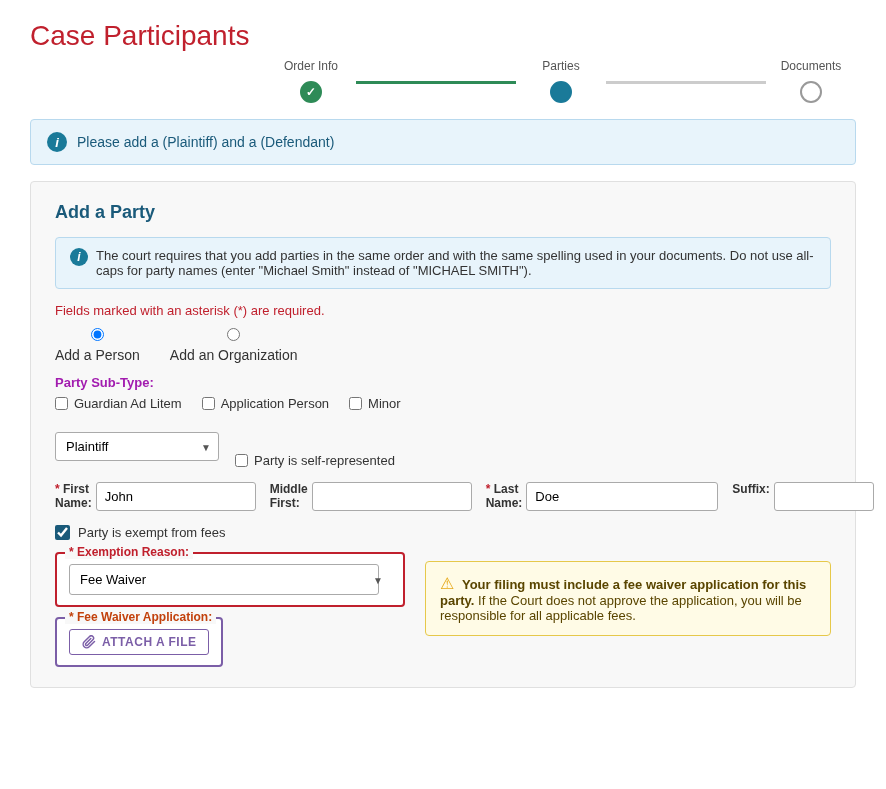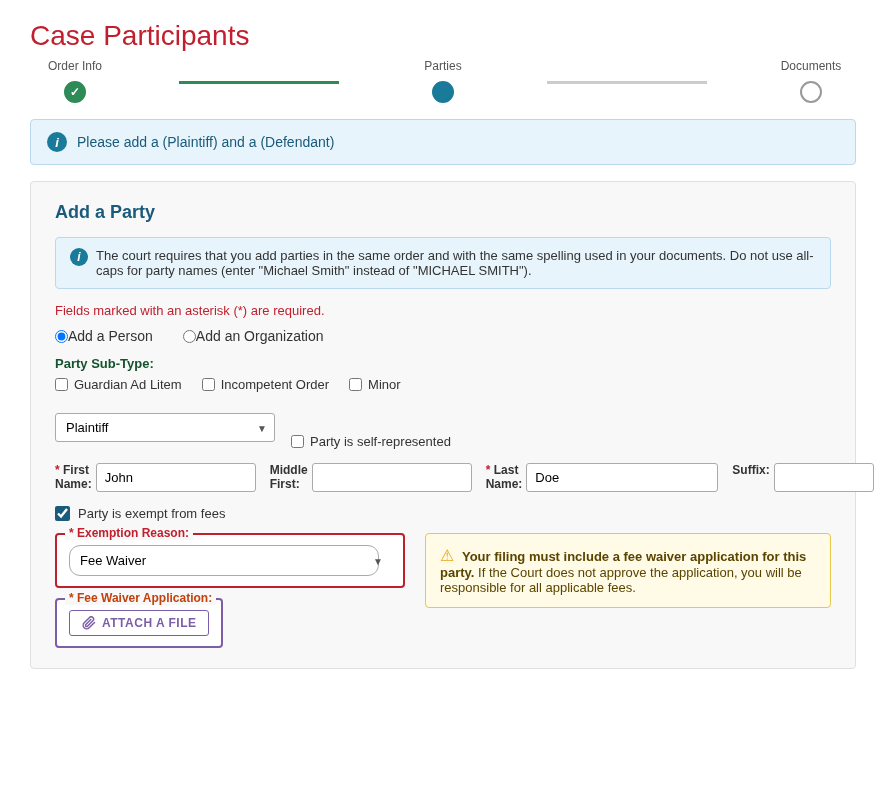--- a/index.html
+++ b/index.html
@@ -50,21 +50,21 @@
     }
     .step-circle.pending {
       background: #fff;
       color: #999;
       border: 2px solid #999;
     }
     .steps-wrapper {
       display: flex;
       align-items: center;
       width: 100%;
-      justify-content: space-between;
+      justify-content: flex-end;
       gap: 0;
     }
     .step-node {
       display: flex;
       flex-direction: column;
       align-items: center;
       min-width: 90px;
     }
     .connector {
       width: 160px;
@@ -135,31 +135,32 @@
     }
     .radio-group {
       display: flex;
       gap: 30px;
       margin-bottom: 12px;
       align-items: center;
     }
     .radio-option {
       display: flex;
       align-items: center;
-      gap: 0;
+      gap: 6px;
       font-size: 14px;
       cursor: pointer;
+      flex-direction: column;
     }
     input[type="radio"], input[type="checkbox"] {
       cursor: pointer;
     }
     .section-label {
       font-size: 13px;
       font-weight: bold;
-      color: #14532d;
+      color: #a21caf;
       margin-bottom: 6px;
     }
     .checkbox-group {
       display: flex;
       gap: 20px;
       margin-bottom: 14px;
       align-items: center;
     }
     .checkbox-option {
       display: flex;
@@ -182,21 +183,21 @@
       position: relative;
       display: inline-block;
     }
     .role-select {
       appearance: none;
       background: #fff;
       border: 1px solid #aaa;
       border-radius: 3px;
       padding: 6px 30px 6px 10px;
       font-size: 13px;
-      width: 220px;
+      width: 164px;
       cursor: pointer;
     }
     .select-arrow {
       position: absolute;
       right: 8px;
       top: 50%;
       transform: translateY(-50%);
       pointer-events: none;
       font-size: 10px;
       color: #555;
@@ -253,21 +254,21 @@
       flex: 1;
     }
     .exemption-select-wrapper {
       position: relative;
       display: block;
     }
     .exemption-select {
       appearance: none;
       background: #fff;
       border: 1px solid #aaa;
-      border-radius: 11px;
+      border-radius: 3px;
       padding: 7px 30px 7px 10px;
       font-size: 13px;
       width: 340px;
       cursor: pointer;
     }
     .exemption-select-arrow {
       position: absolute;
       right: 8px;
       top: 50%;
       transform: translateY(-50%);
@@ -291,20 +292,21 @@
     }
 
     
     .warning-box {
       background: #fffbe6;
       border: 1px solid #e6c84a;
       border-radius: 4px;
       padding: 12px 14px;
       font-size: 13px;
       color: #5a4500;
+      margin-top: 9px;
     }
     .warning-box .warn-icon {
       color: #e6a817;
       font-size: 16px;
       margin-right: 4px;
     }
 
     
     .outlined-field-box {
       border: 2px solid #c0202d;
@@ -398,21 +400,21 @@
     </div>
 
     <div class="section-label">Party Sub-Type:</div>
     <div class="checkbox-group">
       <label class="checkbox-option">
         <input type="checkbox" style="">
         <span>Guardian Ad Litem</span>
       </label>
       <label class="checkbox-option">
         <input type="checkbox" style="">
-        <span>Incompetent Order</span>
+        <span>Application Person</span>
       </label>
       <label class="checkbox-option">
         <input type="checkbox" style="">
         <span>Minor</span>
       </label>
     </div>
 
     <div class="field-group">
       <div>
         <div class="role-select-wrapper">

